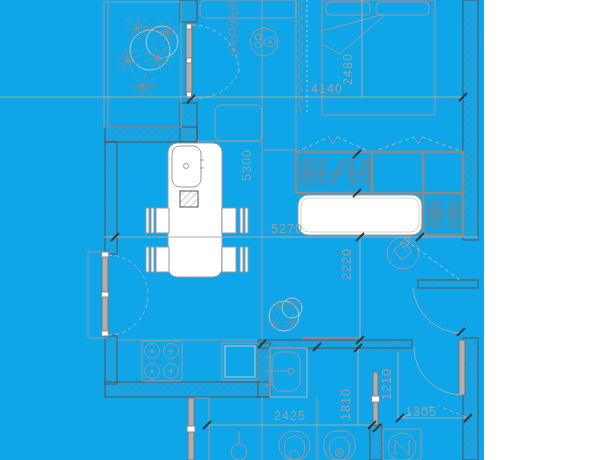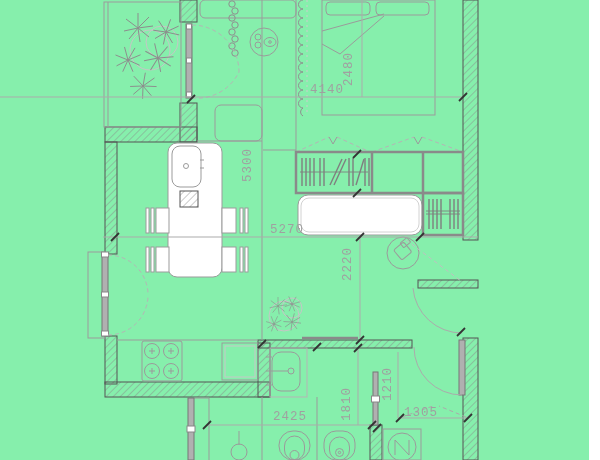--- a/index.html
+++ b/index.html
@@ -1,17 +1,17 @@
 <!DOCTYPE html>
 <html><head>
 <meta charset="utf-8">
 <style>
   html,body{margin:0;padding:0;background:#ffffff;}
-  .canvas{position:relative;width:589px;height:460px;background:#86efac;overflow:hidden;
-          font-family:Liberation Mono, monospace;}
+  .canvas{position:relative;width:484px;height:460px;background:#0ea5e9;overflow:hidden;
+          font-family:Liberation Sans, sans-serif;}
   svg{display:block;}
   text{fill:#a0a0a0;font-size:12.5px;letter-spacing:1px;}
 </style>
 </head>
 <body>
 
 <div class="canvas">
 <svg width="600" height="460" viewBox="0 0 600 460">
   <defs>
     <pattern id="hatch" width="5" height="5" patternUnits="userSpaceOnUse" patternTransform="rotate(45)">

